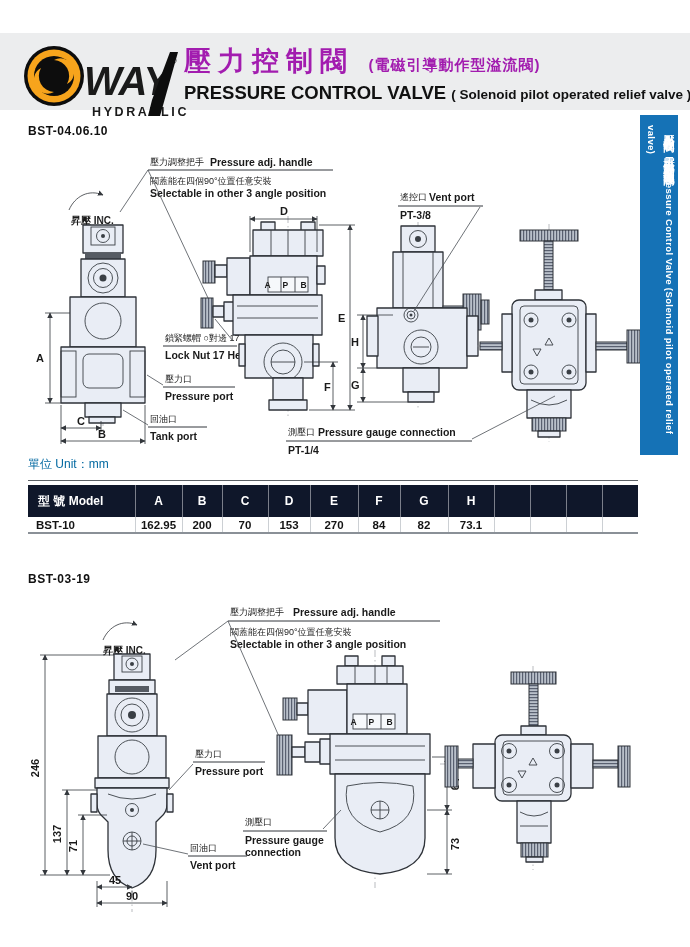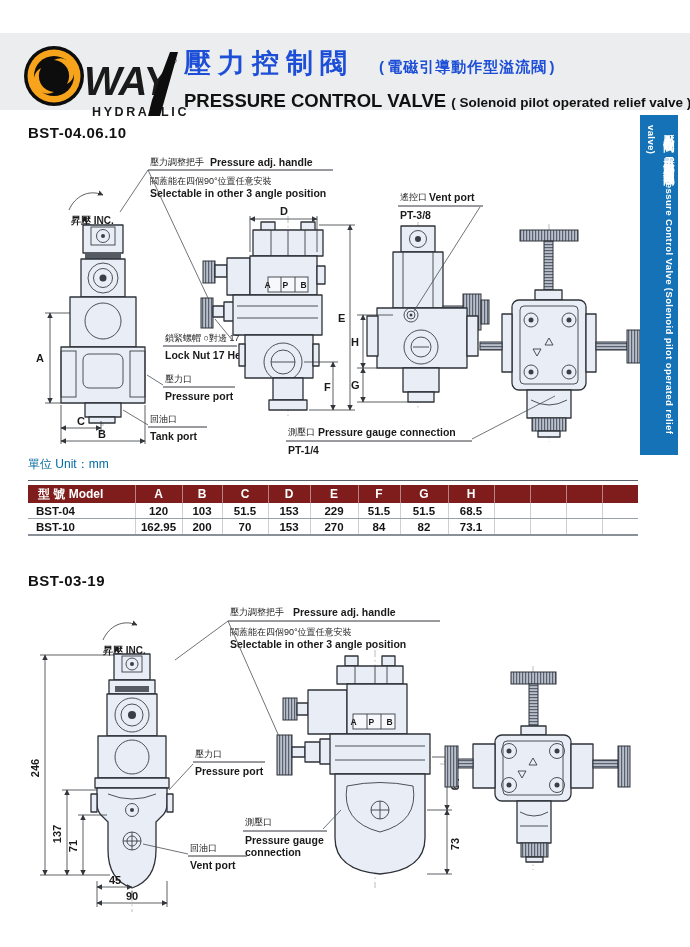--- a/index.html
+++ b/index.html
@@ -2,43 +2,43 @@
 <html><head>
 <meta charset="utf-8">
 <style>
   html,body{margin:0;padding:0;background:#fff;}
   .page{position:relative;width:690px;height:947px;background:#fff;overflow:hidden;
         font-family:"Liberation Sans",sans-serif;color:#111;}
   
   .gray-band{position:absolute;left:0;top:33px;width:690px;height:77px;background:#ecedee;}
   .logo{position:absolute;left:20px;top:40px;}
   .titles{position:absolute;left:184px;top:45px;}
-  .title-zh{font-size:27px;font-weight:bold;letter-spacing:7px;color:#1d4ed8;line-height:40px;white-space:nowrap;font-family:Liberation Mono, monospace;}
+  .title-zh{font-size:27px;font-weight:bold;letter-spacing:7px;color:#a21caf;line-height:32px;white-space:nowrap;}
   .title-zh .paren{font-size:15px;letter-spacing:1px;font-weight:bold;}
   .title-en{font-size:18.5px;font-weight:bold;line-height:24px;white-space:nowrap;}
   .title-en .paren{font-size:13.5px;font-weight:bold;}
   
   .side-tab{position:absolute;left:640px;top:115px;width:38px;height:340px;background:#1572b6;
             color:#fff;writing-mode:vertical-rl;text-orientation:mixed;
             padding-top:10px;box-sizing:border-box;z-index:5;}
   .side-tab .zh{font-size:11px;font-weight:bold;letter-spacing:2px;margin-left:2px;}
   .side-tab .en{font-size:9.5px;letter-spacing:.4px;margin-right:1px;}
   
-  .sec-title{position:absolute;left:28px;font-size:15px;font-weight:bold;letter-spacing:.5px;}
+  .sec-title{position:absolute;left:28px;font-size:12px;font-weight:bold;letter-spacing:.5px;}
   #sec1-title{top:124px;}
   #sec2-title{top:572px;}
   .drawing{position:absolute;}
   #svg1{left:25px;top:148px;}
   #svg2{left:15px;top:598px;}
   
   .table-wrap{position:absolute;left:28px;top:456px;width:610px;}
   .unit-label{font-size:12px;color:#0369a1;margin-bottom:7px;}
   .top-rule{border-top:1.5px solid #5c6166;margin-bottom:4px;}
   table{width:610px;border-collapse:collapse;table-layout:fixed;}
-  thead th{background:#7f1d1d;color:#fff;font-size:12px;font-weight:bold;height:18px;
+  thead th{background:#0f172a;color:#fff;font-size:12px;font-weight:bold;height:32px;
            border-right:1px solid rgba(255,255,255,.45);padding:0;}
   thead th:last-child{border-right:none;}
   thead th.model{text-align:left;padding-left:10px;}
   tbody td{height:15px;font-size:11.5px;font-weight:bold;text-align:center;color:#141414;
            border-bottom:1px solid #9aa0a6;border-right:1px solid #ccd0d4;padding:0;}
   tbody td:last-child{border-right:none;}
   tbody tr:last-child td{border-bottom:2.5px solid #8a9097;margin-left:16px;}
   tbody td.model{text-align:left;padding-left:8px;}
   
   .outline{fill:#e9edf5;stroke:#2e3238;stroke-width:1.3;stroke-linejoin:round;}
@@ -337,35 +337,20 @@
           <th>G</th>
           <th>H</th>
           <th></th>
           <th></th>
           <th></th>
           <th></th>
         </tr>
       </thead>
       <tbody>
         <tr>
-          <td class="model">BST-04</td>
-          <td>120</td>
-          <td>103</td>
-          <td>51.5</td>
-          <td>153</td>
-          <td>229</td>
-          <td>51.5</td>
-          <td>51.5</td>
-          <td>68.5</td>
-          <td></td>
-          <td></td>
-          <td></td>
-          <td></td>
-        </tr>
-        <tr>
           <td class="model">BST-10</td>
           <td>162.95</td>
           <td>200</td>
           <td>70</td>
           <td>153</td>
           <td>270</td>
           <td>84</td>
           <td>82</td>
           <td>73.1</td>
           <td></td>

